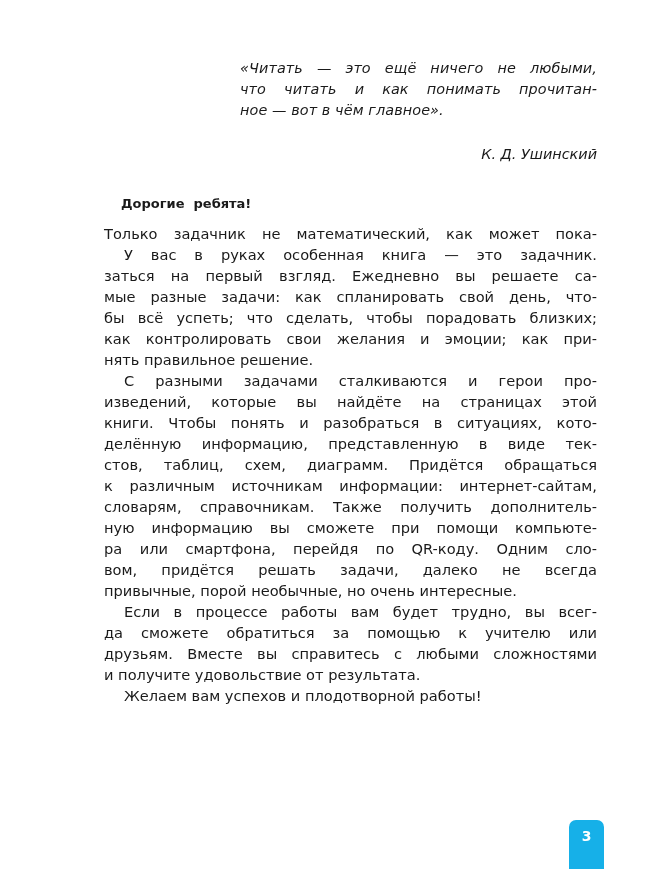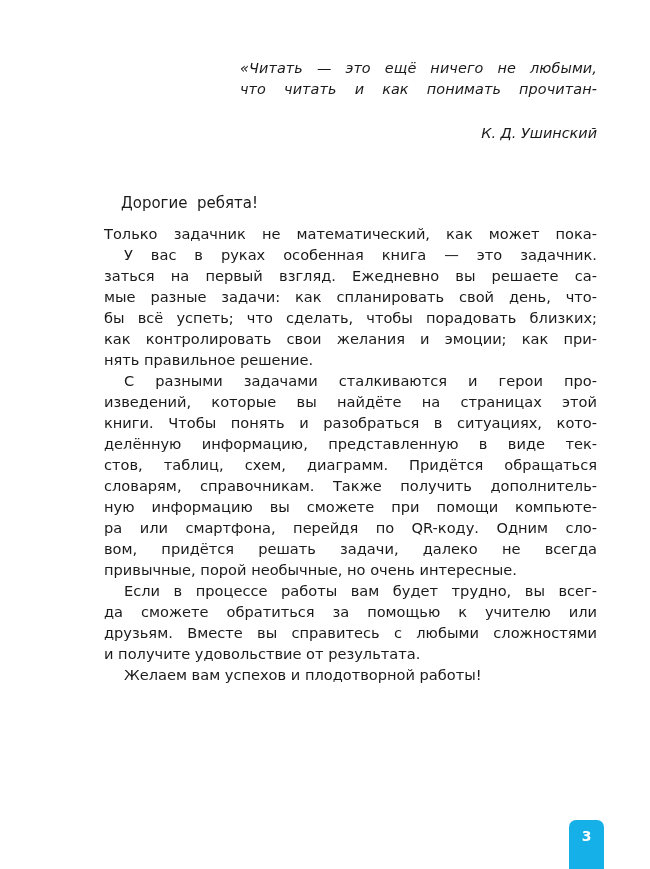--- a/index.html
+++ b/index.html
@@ -50,22 +50,22 @@
   }
 
   
   .body-block {
     position: absolute;
     left: 104px;
     top: 193px;
     width: 493px;
   }
   .heading {
-    font-size: 15px;
-    font-weight: normal;
+    font-size: 13px;
+    font-weight: bold;
     line-height: 21px;
     text-indent: 17px;
     margin: 0 0 9px 0;
     white-space: pre;
   }
   p.para {
     margin: 0;
     font-size: 14.6px;
     line-height: 21px;
     text-align: justify;
@@ -108,20 +108,21 @@
 </style>
 </head>
 <body>
 
 <div class="page">
 
   <div class="epigraph">
     <div class="epigraph-text">
         <div class="">«Читать — это ещё ничего не любыми,</div>
         <div class="">что читать и как понимать прочитан-</div>
+        <div class="lastline">ное — вот в чём главное».</div>
       </div>
     <div class="epigraph-attrib">К. Д. Ушинский</div>
   </div>
 
   <div class="body-block">
     <div class="heading">Дорогие  ребята!</div>
     <div>
         <p class="para">
           <span class="ln">Только задачник не математический, как может пока-</span>
           <span class="ln first">У вас в руках особенная книга — это задачник.</span>
@@ -130,20 +131,21 @@
           <span class="ln">бы всё успеть; что сделать, чтобы порадовать близких;</span>
           <span class="ln">как контролировать свои желания и эмоции; как при-</span>
           <span class="ln last">нять правильное решение.</span>
         </p>
         <p class="para">
           <span class="ln first">С разными задачами сталкиваются и герои про-</span>
           <span class="ln">изведений, которые вы найдёте на страницах этой</span>
           <span class="ln">книги. Чтобы понять и разобраться в ситуациях, кото-</span>
           <span class="ln">делённую информацию, представленную в виде тек-</span>
           <span class="ln">стов, таблиц, схем, диаграмм. Придётся обращаться</span>
+          <span class="ln">к различным источникам информации: интернет-сайтам,</span>
           <span class="ln">словарям, справочникам. Также получить дополнитель-</span>
           <span class="ln">ную информацию вы сможете при помощи компьюте-</span>
           <span class="ln">ра или смартфона, перейдя по QR-коду. Одним сло-</span>
           <span class="ln">вом, придётся решать задачи, далеко не всегда</span>
           <span class="ln last">привычные, порой необычные, но очень интересные.</span>
         </p>
         <p class="para">
           <span class="ln first">Если в процессе работы вам будет трудно, вы всег-</span>
           <span class="ln">да сможете обратиться за помощью к учителю или</span>
           <span class="ln">друзьям. Вместе вы справитесь с любыми сложностями</span>

